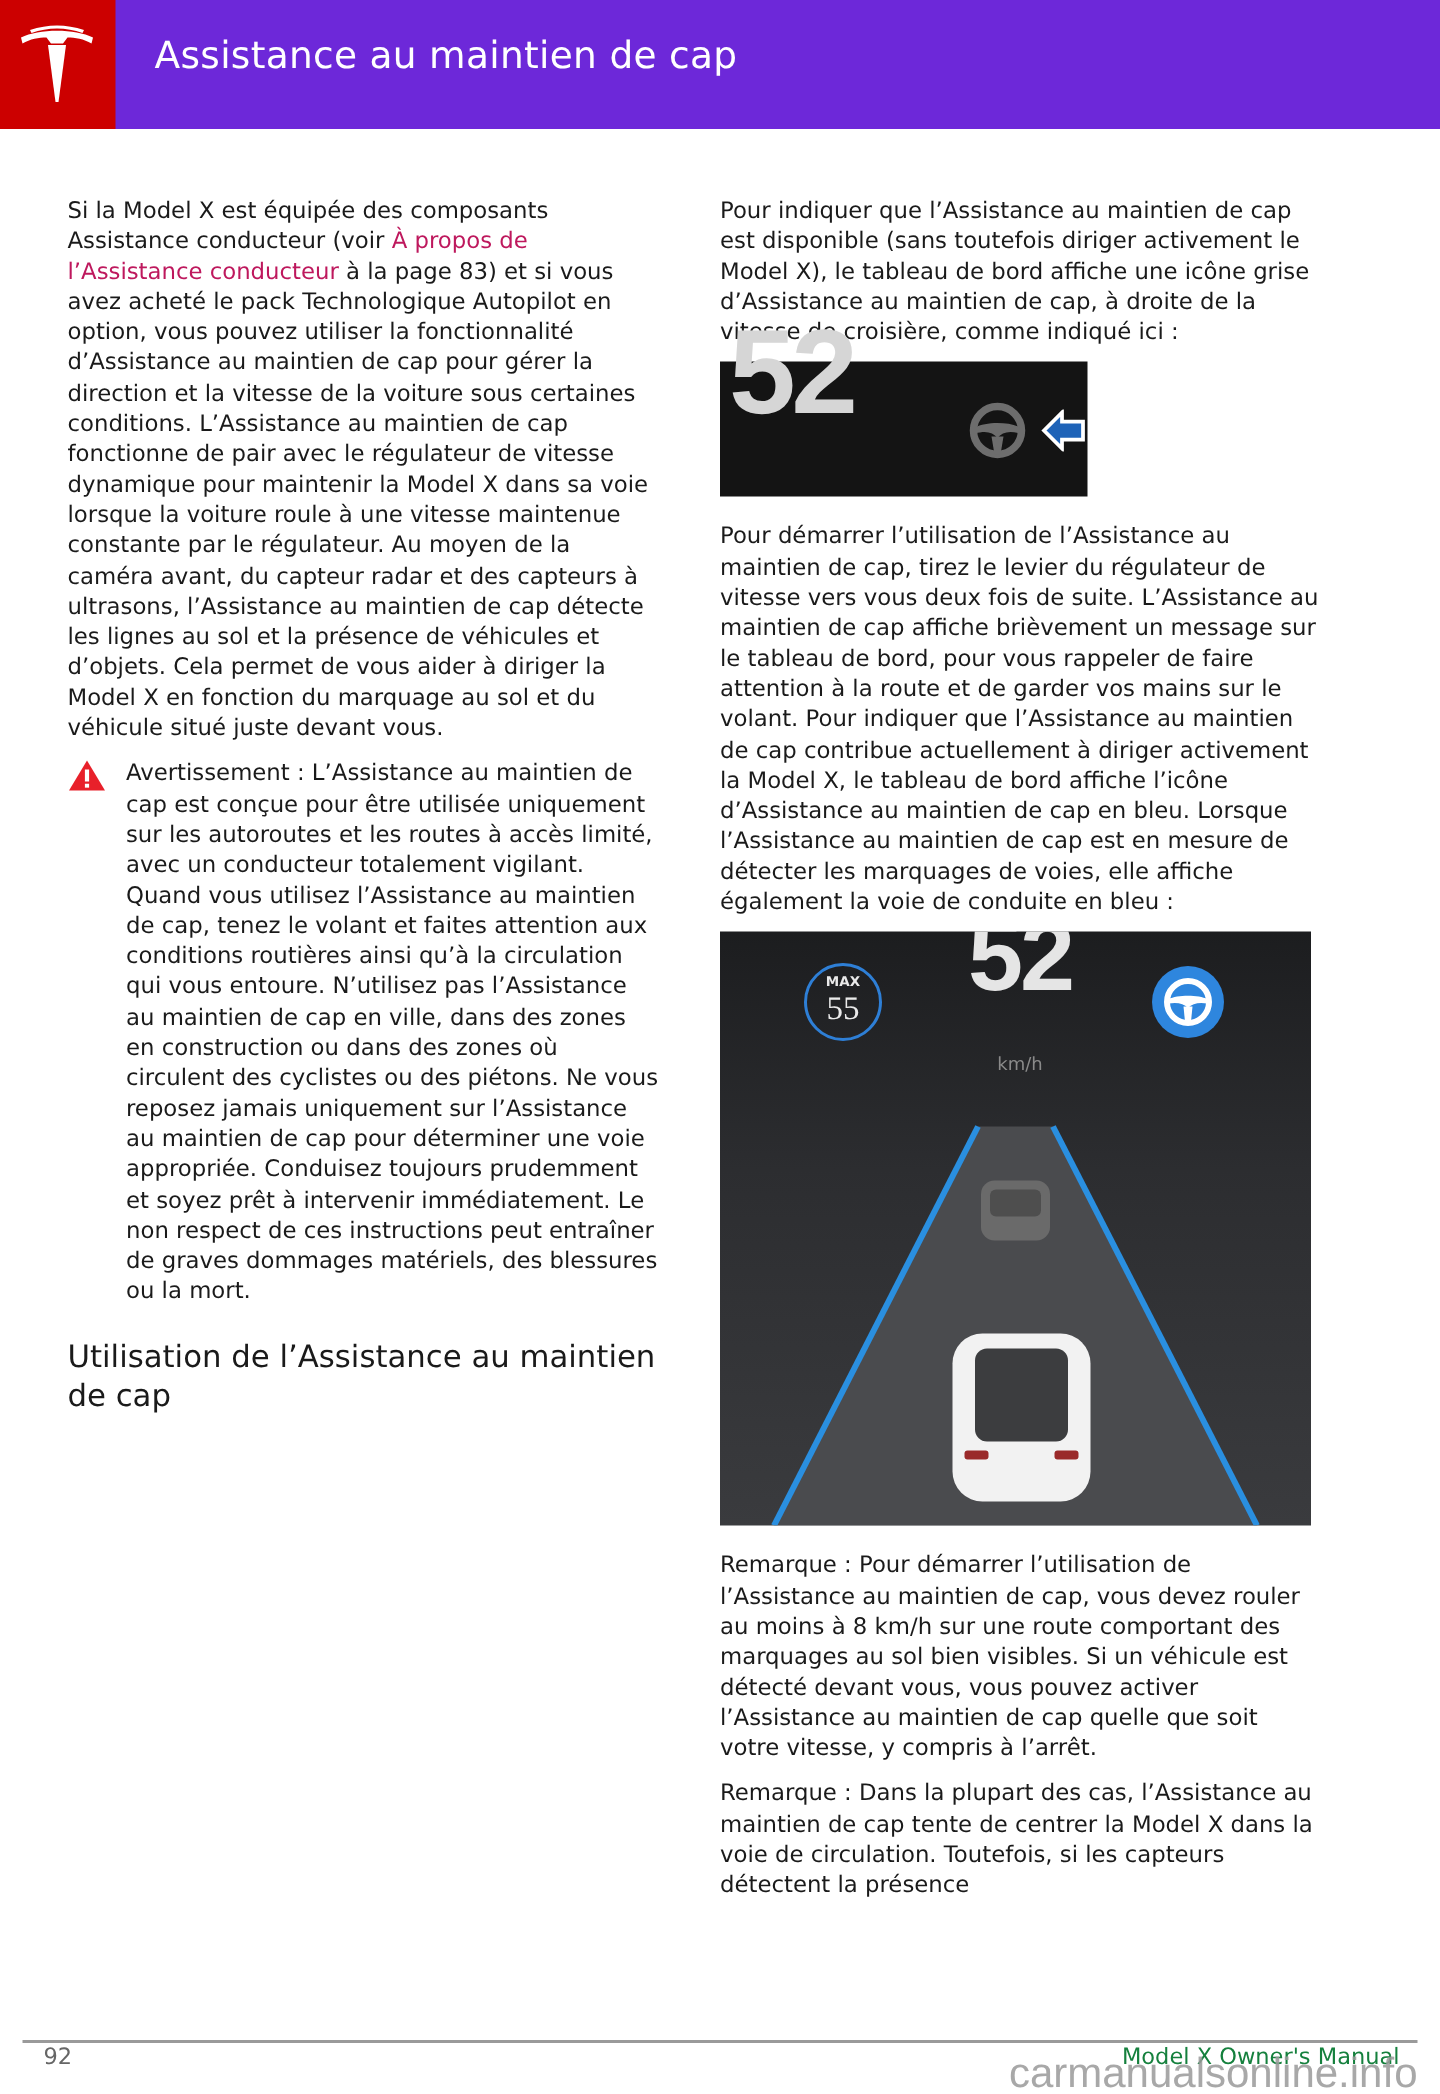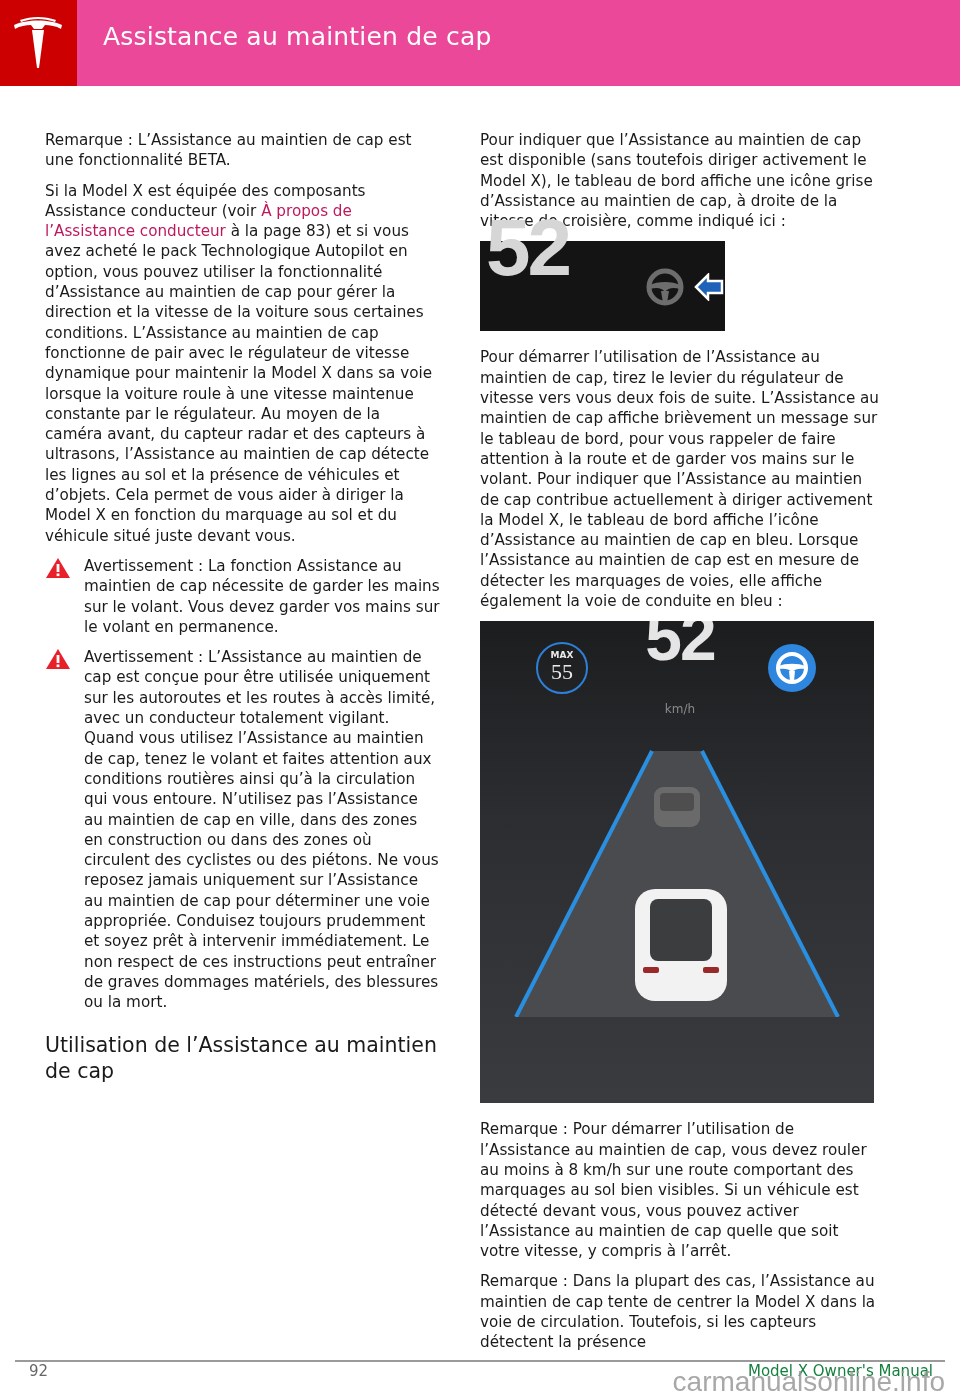--- a/index.html
+++ b/index.html
@@ -1,34 +1,34 @@
 <!DOCTYPE html>
 <html><head>
 <meta charset="utf-8">
 <style>
   html, body { margin:0; padding:0; }
   body { width:960px; height:1396px; background:#ffffff; position:relative; overflow:hidden;
          font-family:"DejaVu Sans", sans-serif; color:#1a1a1a; }
-  .header { position:absolute; left:0; top:0; width:960px; height:86px; background:#ec4899; }
+  .header { position:absolute; left:0; top:0; width:960px; height:86px; background:#6d28d9; }
   .logo-box { position:absolute; left:0; top:0; width:77px; height:86px; background:#cc0000; }
   .logo-box svg { position:absolute; left:12px; top:16px; }
   .header-title { position:absolute; left:103px; top:22px; font-size:25px; color:#ffffff; font-weight:normal; letter-spacing:0.2px; }
   .col { position:absolute; font-size:15.2px; line-height:20.3px; }
   .col p { margin:0 0 10px 0; }
   .left { left:45px; top:130px; width:395px; }
   .right { left:480px; top:130px; width:400px; }
   .link { color:#be185d; }
   .warn { position:relative; padding-left:39px; margin:0 0 10px 0; }
   .warn .tri { position:absolute; left:0; top:1px; }
   h2 { font-size:20.5px; font-weight:normal; line-height:26px; margin:20px 0 8px 0; color:#1a1a1a; }
   .fig1 { width:245px; height:90px; background:#141414; position:relative; margin:6px 0 16px 0; }
   .fig1 .spd { position:absolute; left:6px; top:-3px; font-size:80px; font-weight:bold; color:#d6d6d6; letter-spacing:-3px; font-family:"Liberation Sans", sans-serif; }
   .fig1 .wheel { position:absolute; left:165px; top:26px; }
   .fig1 .arrow { position:absolute; left:214px; top:32px; }
-  .fig2 { width:394px; height:482px; position:relative; margin:6px 0 16px 0; overflow:hidden;
+  .fig2 { width:394px; height:396px; position:relative; margin:6px 0 16px 0; overflow:hidden;
           background:linear-gradient(#1c1d1f, #2c2d30 40%, #3a3b3e 100%); }
   .fig2 svg.road { position:absolute; left:0; top:0; }
   .max { position:absolute; left:56px; top:21px; width:48px; height:48px; border:2px solid #2e7fd6; border-radius:50%; text-align:center; color:#eaeaea; }
   .max .lbl { font-size:9px; font-weight:bold; margin-top:6px; line-height:10px; }
   .max .val { font-size:22px; line-height:24px;font-family:Liberation Serif, serif; }
   .bigspd { position:absolute; left:150px; top:6px; width:100px; text-align:center; font-size:66px; font-weight:bold; color:#e5e5e5; font-family:"Liberation Sans", sans-serif; letter-spacing:-2px; }
   .unit { position:absolute; left:170px; top:78px; width:60px; text-align:center; font-size:12px; color:#8a8a8a; }
   .bluewheel { position:absolute; left:287px; top:22px; }
   .footer-line { position:absolute; left:15px; top:1360px; width:930px; height:2px; background:#9a9a9a; }
   .page-num { position:absolute; left:29px; top:1362px; font-size:15px; color:#666; }
@@ -43,31 +43,22 @@
     <svg width="52" height="54" viewBox="0 0 52 54">
       <path d="M2 9 C14 3 38 3 50 9 L49 13 C44 10 38 9 33 9 L30 13 L22 13 L19 9 C14 9 8 10 3 13 Z" fill="#ffffff"></path>
       <path d="M20 14 L32 14 L27 52 L25 52 Z" fill="#ffffff"></path>
       <path d="M8 4 C20 0 32 0 44 4 L43 6 C32 2 20 2 9 6 Z" fill="#ffffff"></path>
     </svg>
   </div>
   <div class="header-title">Assistance au maintien de cap</div>
 </div>
 
 <div class="col left">
-  <p>Remarque : L’Assistance au maintien de cap est une fonctionnalité BETA.</p>
   <p><span>Si la Model X est équipée des composants Assistance conducteur (voir </span><span class="link">À propos de l’Assistance conducteur</span><span> à la page 83) et si vous avez acheté le pack Technologique Autopilot en option, vous pouvez utiliser la fonctionnalité d’Assistance au maintien de cap pour gérer la direction et la vitesse de la voiture sous certaines conditions. L’Assistance au maintien de cap fonctionne de pair avec le régulateur de vitesse dynamique pour maintenir la Model X dans sa voie lorsque la voiture roule à une vitesse maintenue constante par le régulateur. Au moyen de la caméra avant, du capteur radar et des capteurs à ultrasons, l’Assistance au maintien de cap détecte les lignes au sol et la présence de véhicules et d’objets. Cela permet de vous aider à diriger la Model X en fonction du marquage au sol et du véhicule situé juste devant vous.</span></p>
 
-  <div class="warn">
-    <svg class="tri" width="26" height="22" viewBox="0 0 26 22">
-      <path d="M13 1 L25 21 L1 21 Z" fill="#e8202a"></path>
-      <rect x="11.6" y="7" width="2.8" height="8" fill="#fff"></rect>
-      <rect x="11.6" y="16.5" width="2.8" height="2.6" fill="#fff"></rect>
-    </svg>
-    <div>Avertissement : La fonction Assistance au maintien de cap nécessite de garder les mains sur le volant. Vous devez garder vos mains sur le volant en permanence.</div>
-  </div>
 
   <div class="warn">
     <svg class="tri" width="26" height="22" viewBox="0 0 26 22">
       <path d="M13 1 L25 21 L1 21 Z" fill="#e8202a"></path>
       <rect x="11.6" y="7" width="2.8" height="8" fill="#fff"></rect>
       <rect x="11.6" y="16.5" width="2.8" height="2.6" fill="#fff"></rect>
     </svg>
     <div>Avertissement : L’Assistance au maintien de cap est conçue pour être utilisée uniquement sur les autoroutes et les routes à accès limité, avec un conducteur totalement vigilant. Quand vous utilisez l’Assistance au maintien de cap, tenez le volant et faites attention aux conditions routières ainsi qu’à la circulation qui vous entoure. N’utilisez pas l’Assistance au maintien de cap en ville, dans des zones en construction ou dans des zones où circulent des cyclistes ou des piétons. Ne vous reposez jamais uniquement sur l’Assistance au maintien de cap pour déterminer une voie appropriée. Conduisez toujours prudemment et soyez prêt à intervenir immédiatement. Le non respect de ces instructions peut entraîner de graves dommages matériels, des blessures ou la mort.</div>
   </div>
 

